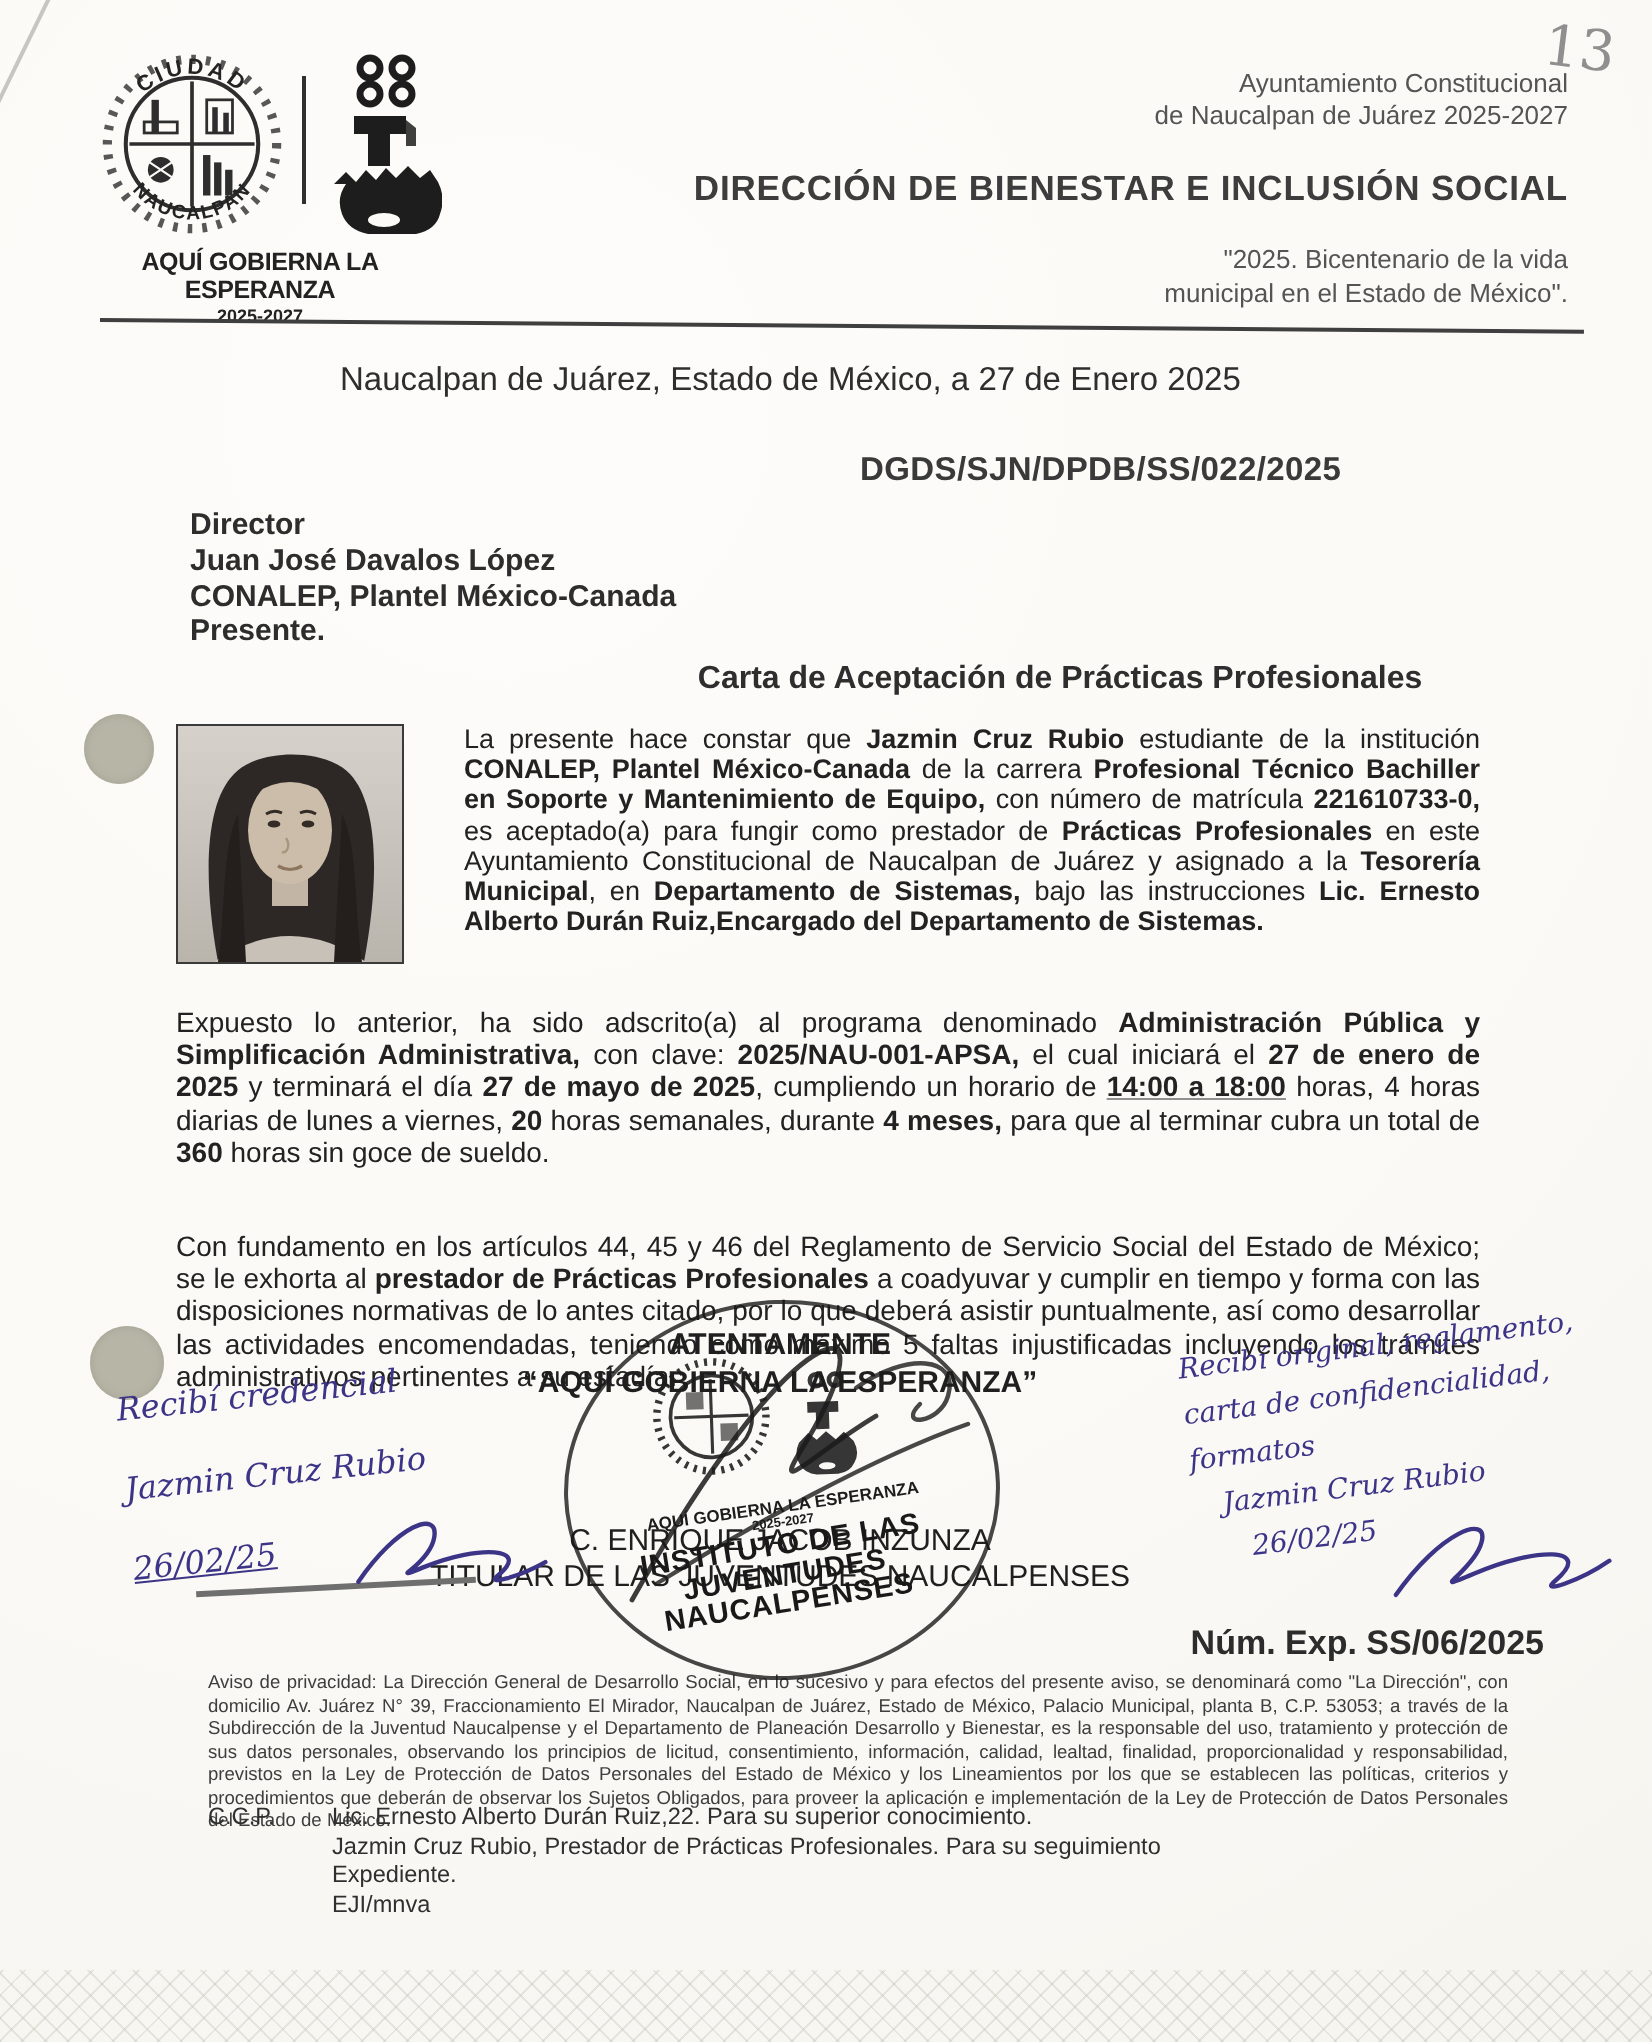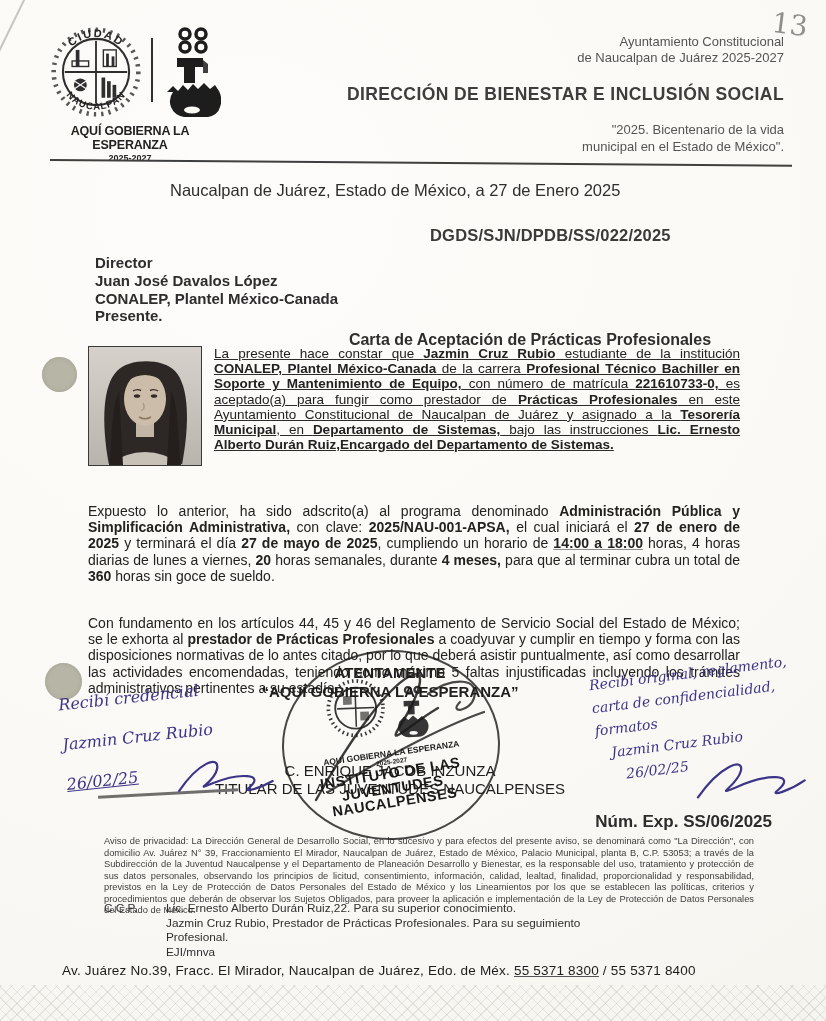--- a/index.html
+++ b/index.html
@@ -29,21 +29,21 @@
   .hdr-dept{position:absolute;right:42px;top:84px;text-align:center;color:#3d3d3d;font-weight:bold;font-size:17.5px;letter-spacing:.4px;}
   .hdr-motto{position:absolute;right:42px;top:122px;text-align:right;color:#545454;font-size:13px;line-height:16.5px;}
   .header-rule{position:absolute;left:50px;top:159px;width:742px;height:2px;background:#3f3f3f;transform:rotate(0.45deg);transform-origin:left center;}
 
   
   .dateline{position:absolute;left:170px;top:181px;width:640px;text-align:left;font-size:16.5px;color:#2e2e2e;}
   .refline{position:absolute;left:430px;top:226px;width:342px;font-weight:bold;font-size:16.5px;color:#3a3a3a;letter-spacing:.2px;}
   .recipient{position:absolute;left:95px;top:254px;font-weight:bold;font-size:15px;line-height:17.8px;color:#2d2d2d;}
   .doc-title{position:absolute;left:250px;top:331px;width:560px;text-align:center;font-weight:bold;font-size:16px;color:#2e2e2e;}
 
-  .para-row{position:absolute;left:88px;top:346px;width:652px;display:flex;gap:12px;text-decoration:underline;}
+  .para-row{position:absolute;left:88px;top:362px;width:652px;display:flex;gap:30px;}
   .photo-frame{width:112px;height:118px;border:1.5px solid #3a3a3a;background:#cfcbc4;flex:none;}
   .body-par{font-size:13.5px;line-height:15.2px;text-align:justify;color:#222;}
   .para1{flex:1;}
   .para2{position:absolute;left:88px;top:491px;width:652px;font-size:14px;line-height:16.2px;margin-top:12px;}
   .para3{position:absolute;left:88px;top:584px;width:652px;font-size:14px;line-height:16.2px;margin-top:31px;}
   .b{font-weight:bold;}
   .u{text-decoration:underline;text-decoration-color:#8f8f8f;}
 
   
   .closing{position:absolute;left:190px;top:663px;width:400px;text-align:center;font-weight:bold;font-size:15px;line-height:19px;color:#1f1f1f;z-index:2;}
@@ -246,24 +246,21 @@
   </svg>
 
   <div class="num-exp">Núm. Exp. SS/06/2025</div>
   <div class="privacy">Aviso de privacidad: La Dirección General de Desarrollo Social, en lo sucesivo y para efectos del presente aviso, se denominará como "La Dirección", con domicilio Av. Juárez N° 39, Fraccionamiento El Mirador, Naucalpan de Juárez, Estado de México, Palacio Municipal, planta B, C.P. 53053; a través de la Subdirección de la Juventud Naucalpense y el Departamento de Planeación Desarrollo y Bienestar, es la responsable del uso, tratamiento y protección de sus datos personales, observando los principios de licitud, consentimiento, información, calidad, lealtad, finalidad, proporcionalidad y responsabilidad, previstos en la Ley de Protección de Datos Personales del Estado de México y los Lineamientos por los que se establecen las políticas, criterios y procedimientos que deberán de observar los Sujetos Obligados, para proveer la aplicación e implementación de la Ley de Protección de Datos Personales del Estado de México.</div>
 
   <div class="ccp">
     <div>C.C.P.</div>
     <div>
       <div>Lic. Ernesto Alberto Durán Ruiz,22. Para su superior conocimiento.</div>
       <div>Jazmin Cruz Rubio, Prestador de Prácticas Profesionales. Para su seguimiento</div>
-      <div>Profesional.</div>
+      <div>Expediente.</div>
       <div>EJI/mnva</div>
     </div>
   </div>
 
-  <div class="footer-address">
-    <span>Av. Juárez No.39, Fracc. El Mirador, Naucalpan de Juárez, Edo. de Méx. </span><span class="tel-underline">55 5371 8300</span><span> / </span><span>55 5371 8400</span>
-  </div>
 
   <div class="bottom-pattern"></div>
 
 </div>
 
 </body></html>

